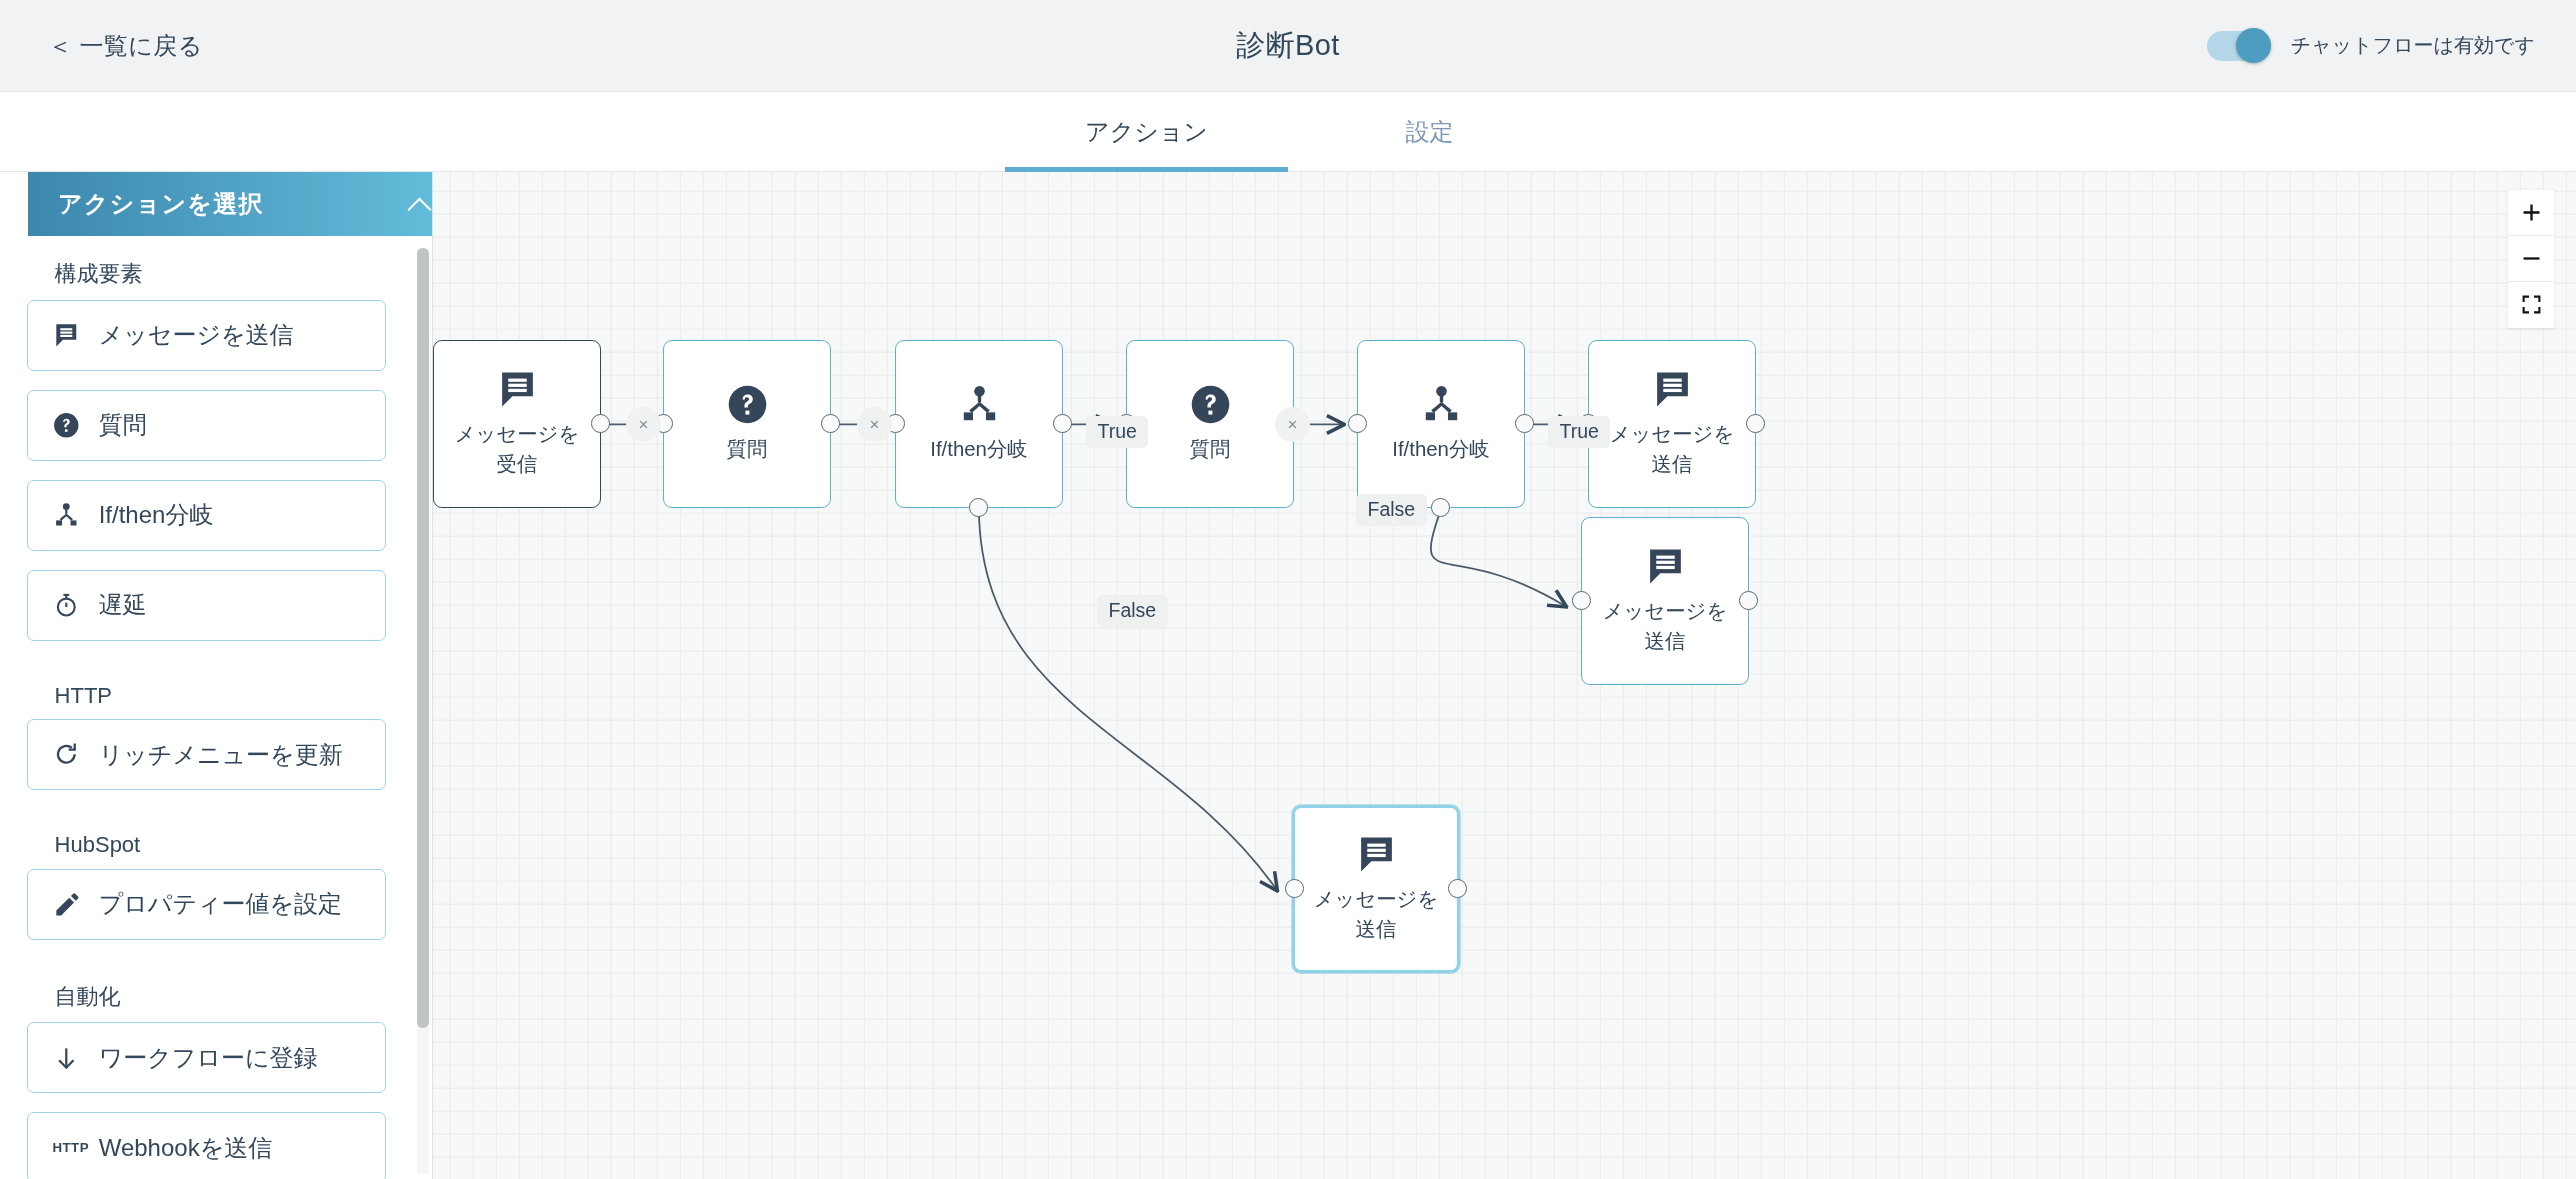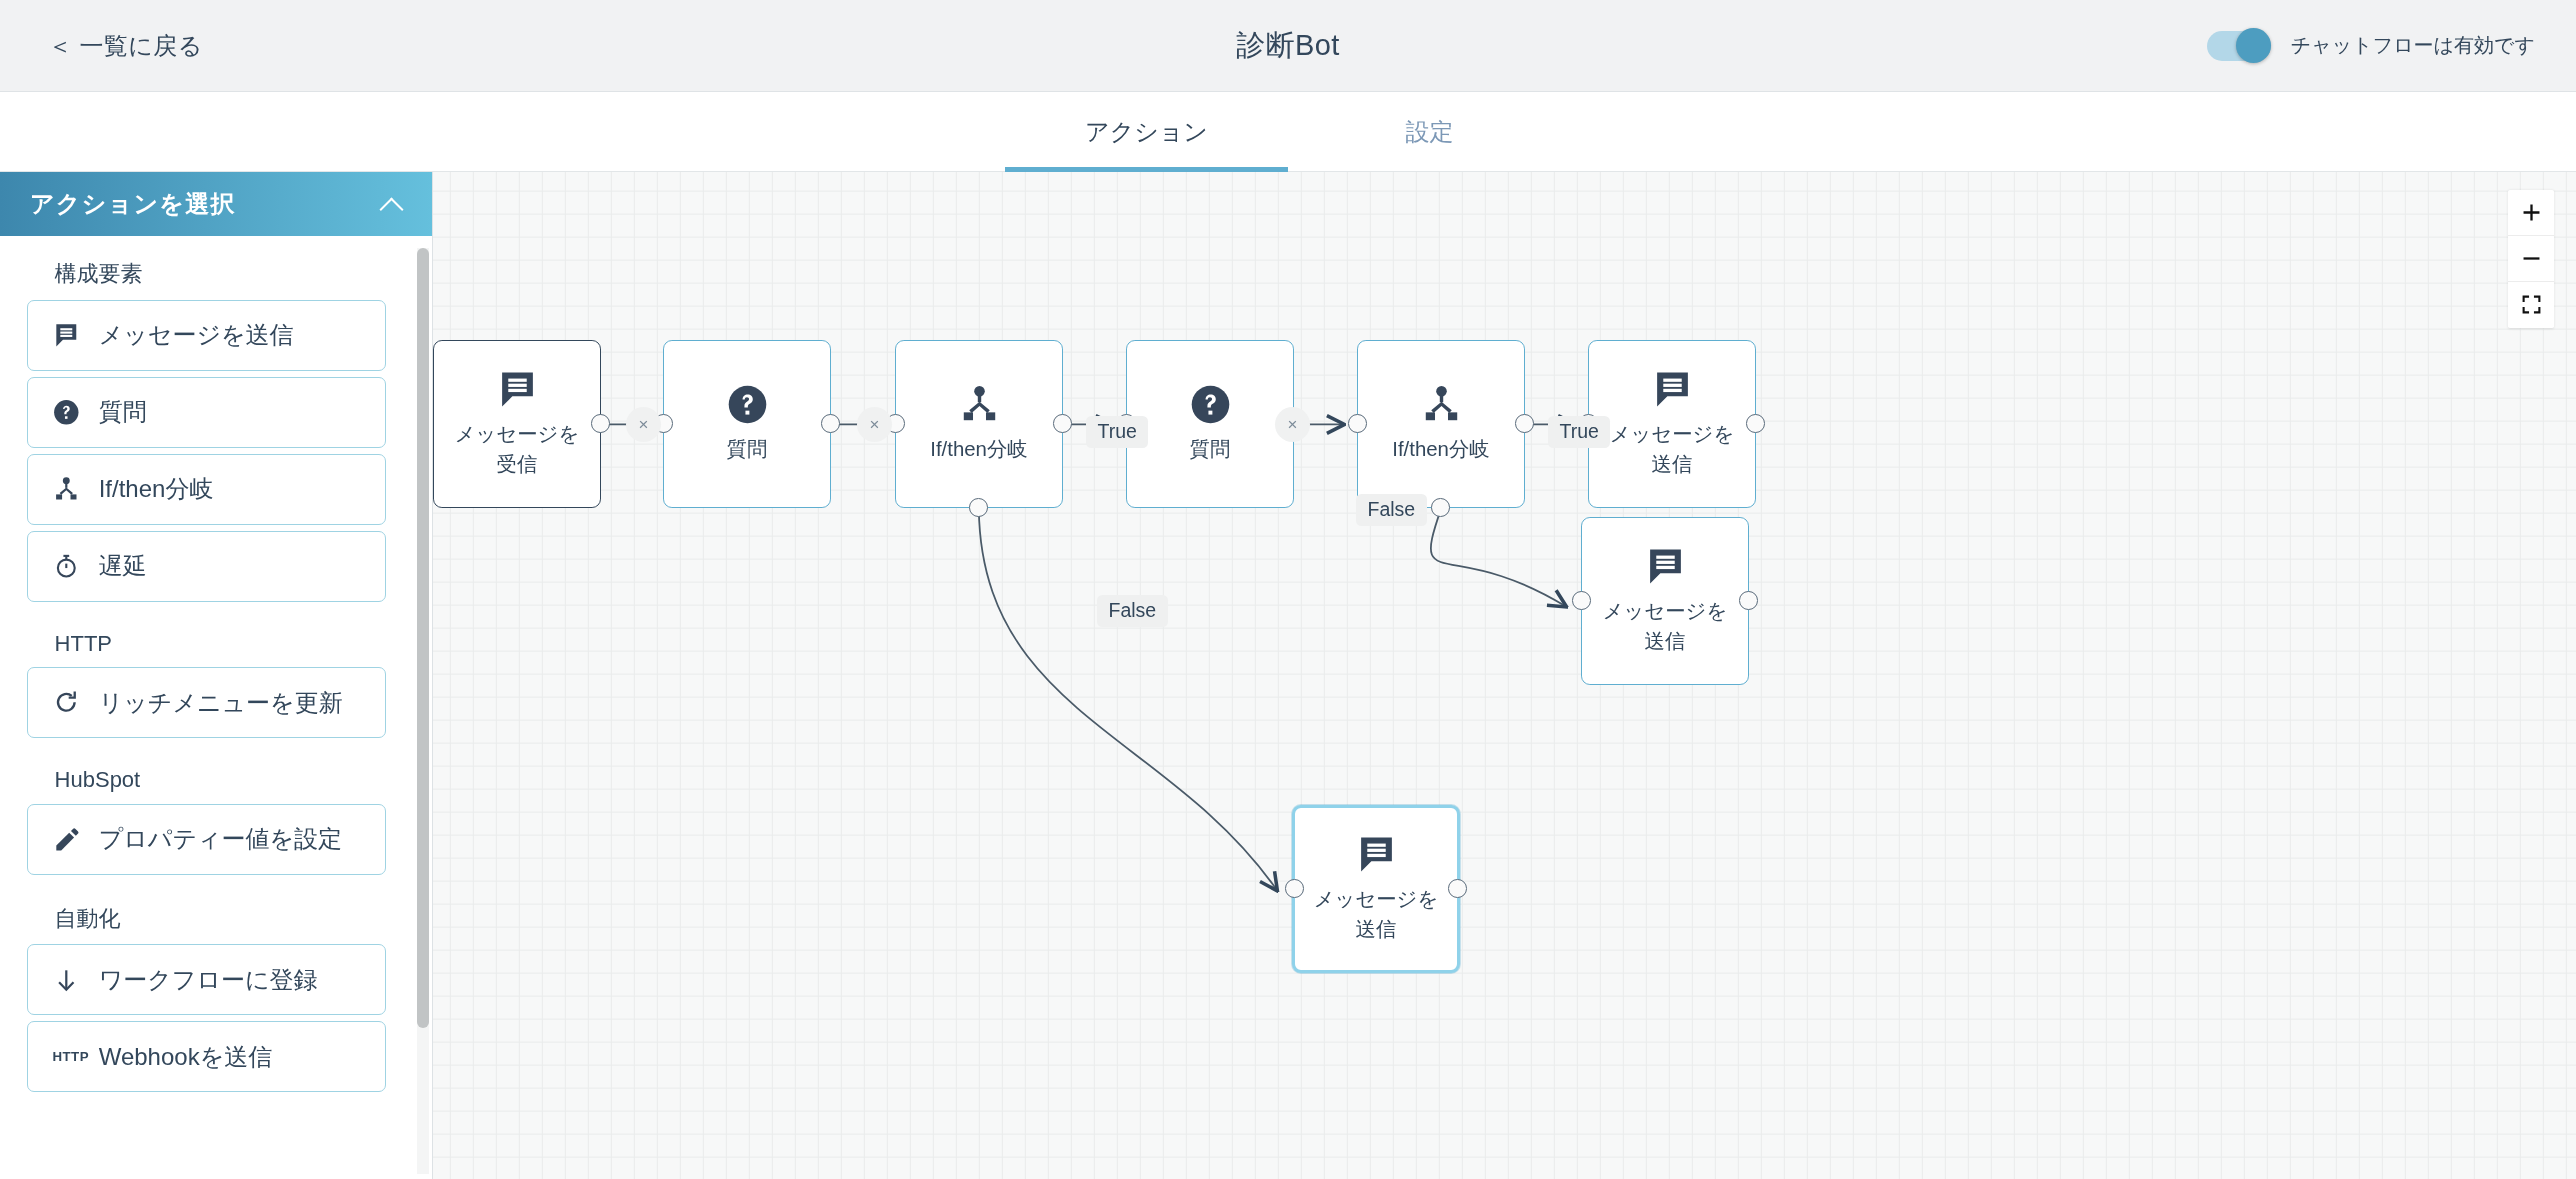--- a/index.html
+++ b/index.html
@@ -81,21 +81,21 @@
     position: absolute; left: 0; top: 172px;
     width: 433px; height: 1008px;
     background: #ffffff;
     border-right: 0.9px solid #dde2e5;
     overflow: hidden;
   }
   .sidebar-header {
     height: 64px; width: 433px;
     background: linear-gradient(90deg, #3d87ad 0%, #65c0dd 100%);
     display: flex; align-items: center;
-    padding: 0 30px; cursor: pointer;
+    padding: 0 30px; cursor: pointer; margin-left: 28px;
   }
   .sidebar-header .title {
     flex: 1; color: #fff; font-size: 24px;
     font-weight: 700; letter-spacing: 1.3px;
   }
   .chev-up {
     width: 23px; height: 23px; position: relative;
   }
   .chev-up::before {
     content: ""; position: absolute; left: 2.7px; top: 8px;
@@ -110,21 +110,21 @@
   }
   .group-label {
     font-size: 22px; color: #33475b;
     padding: 23px 0 10.6px 28px;
   }
   .action-card {
     height: 71px; border: 0.9px solid #9fd3e3;
     border-radius: 7px; background: #fff;
     display: flex; align-items: center;
     padding: 0 25px; gap: 19.5px;
-    margin-bottom: 6px; cursor: grab;
+    margin-bottom: 19px; cursor: grab;
   }
   .action-card .label {
     font-size: 24px; color: #33475b; white-space: nowrap;
   }
   .ic { width: 26.6px; height: 26.6px; flex: none; display: block; }
   .ic svg { display: block; }
   .http-badge {
     font-size: 13.3px; font-weight: 700; color: #33475b;
     letter-spacing: 0.4px; width: 26.6px; flex: none;
   }

